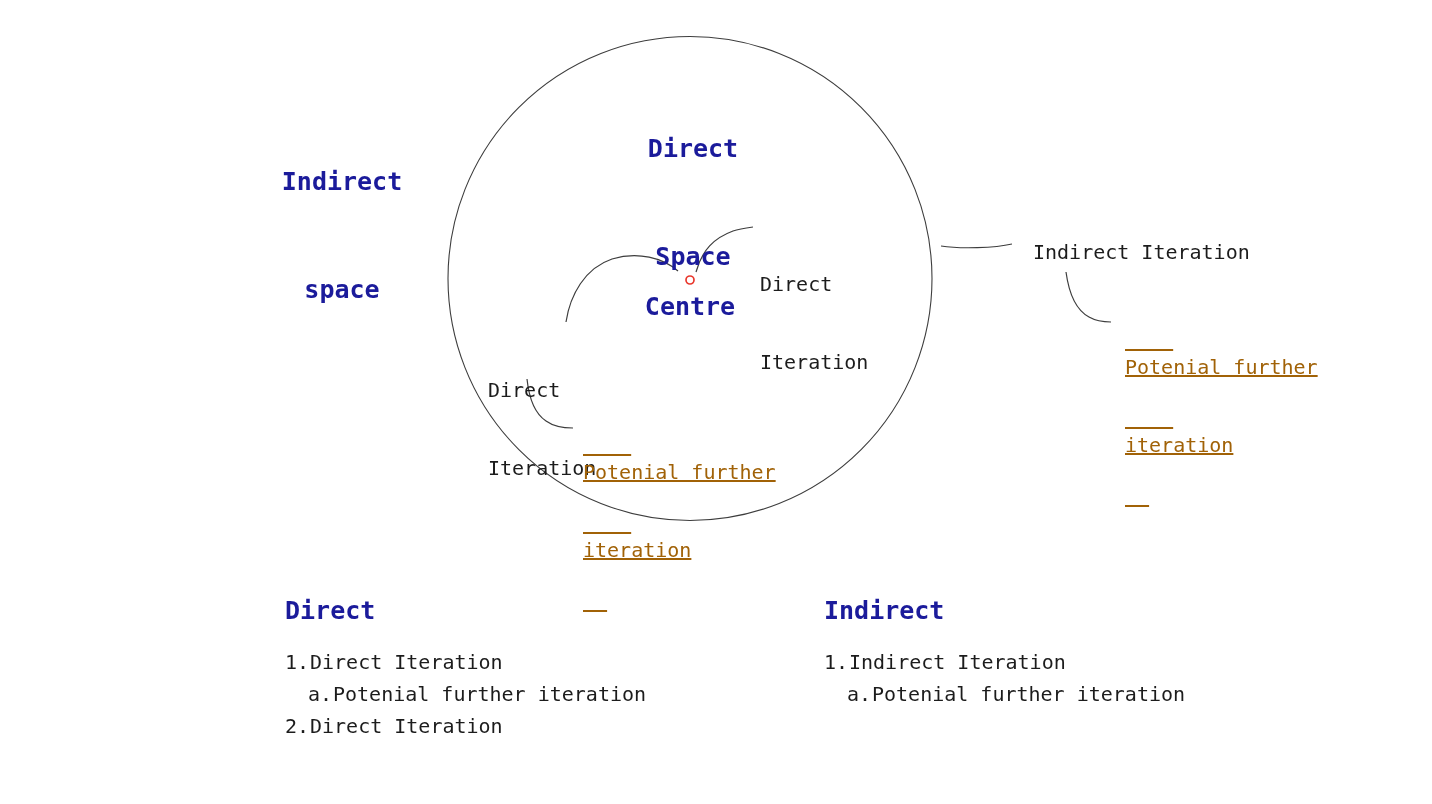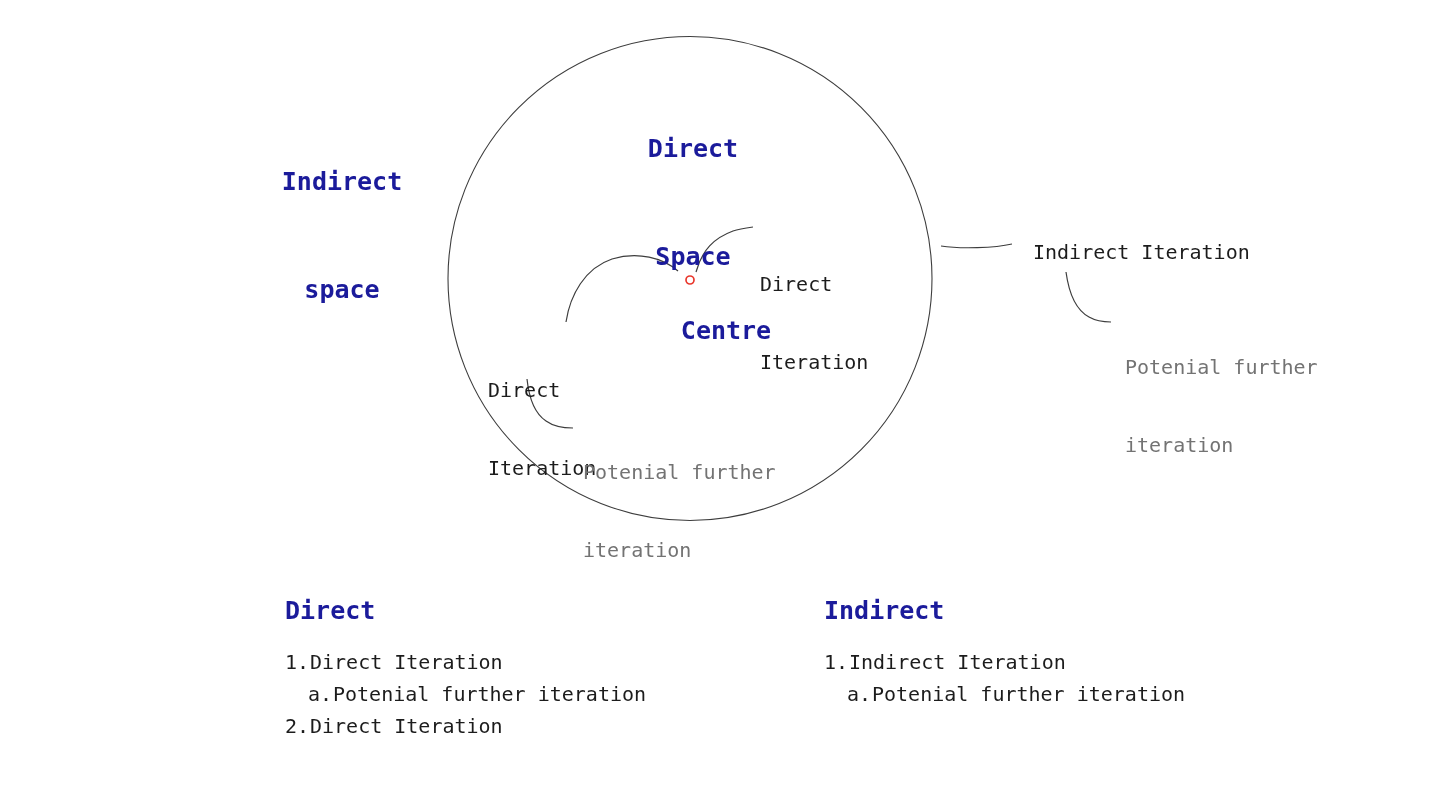--- a/index.html
+++ b/index.html
@@ -24,21 +24,22 @@
   }
   .lbl {
     position: absolute;
     font-size: 20px;
     line-height: 26px;
     color: #1c1c1c;
     white-space: pre;
     letter-spacing: 0px;
   }
   .lbl.gray {
-    color: #737373;
+    color: #a16207;
+    text-decoration: underline;
   }
   .head {
     position: absolute;
     font-size: 25px;
     line-height: 36px;
     font-weight: bold;
     color: #1b1b9b;
     white-space: pre;
     text-align: center;
   }
@@ -92,21 +93,21 @@
   <div class="head" style="left:262px; top:92px; width:160px;">
     <div>Indirect</div>
     <div>space</div>
   </div>
 
   <div class="head" style="left:610px; top:59px; width:166px;">
     <div>Direct</div>
     <div>Space</div>
   </div>
 
-  <div class="head" style="left:680px; top:294px; width:92px; line-height:26px;margin-top:24px;">Centre</div>
+  <div class="head" style="left:644px; top:294px; width:92px; line-height:26px;">Centre</div>
 
   <div class="lbl" style="left:760px; top:219px;">
     <div>Direct</div>
     <div>Iteration</div>
   </div>
 
   <div class="lbl" style="left:488px; top:325px;">
     <div>Direct</div>
     <div>Iteration</div>
   </div>

